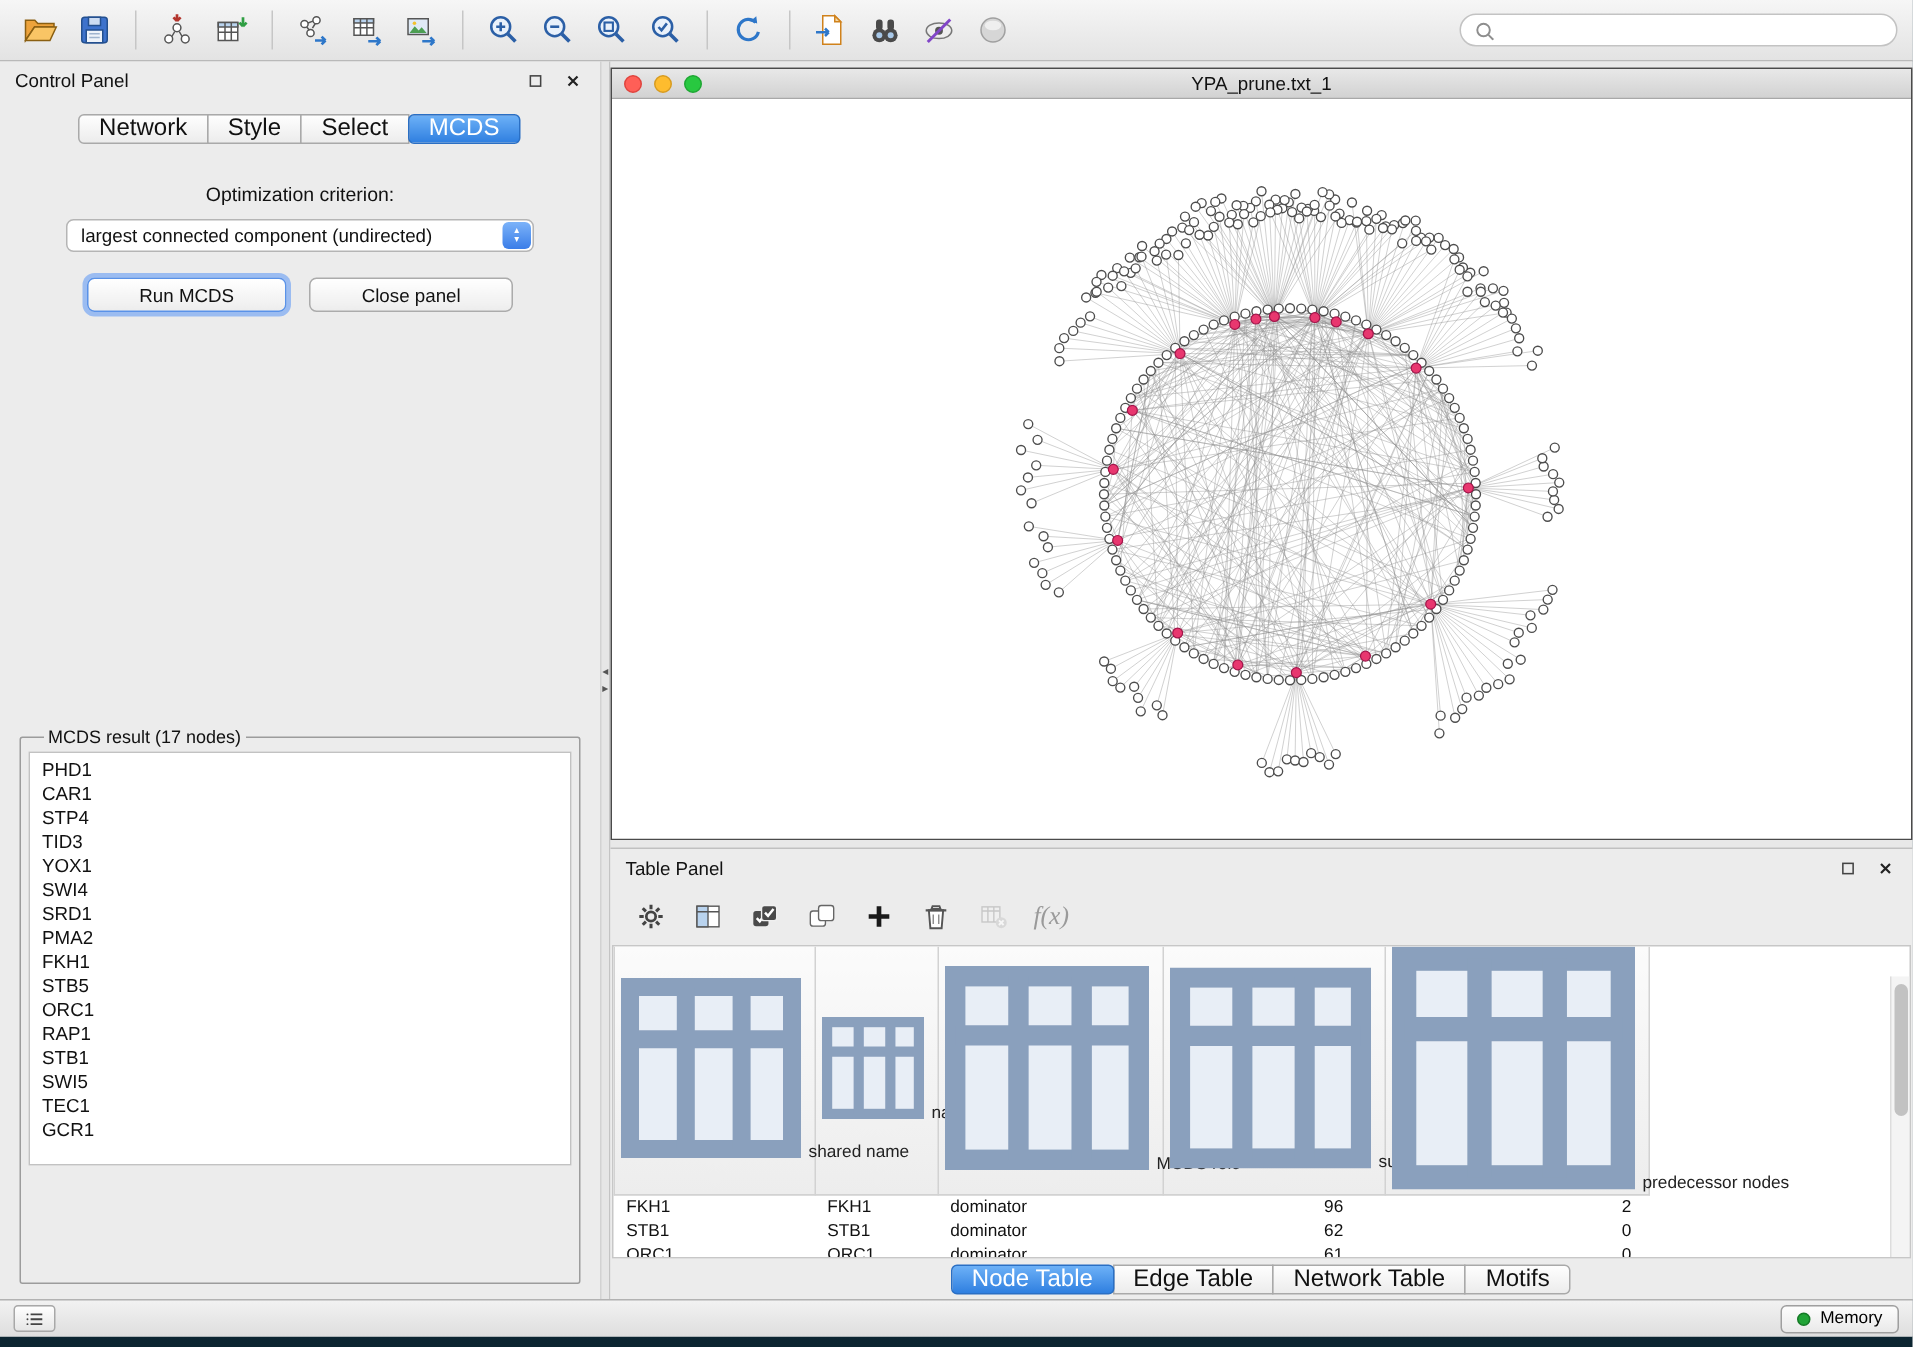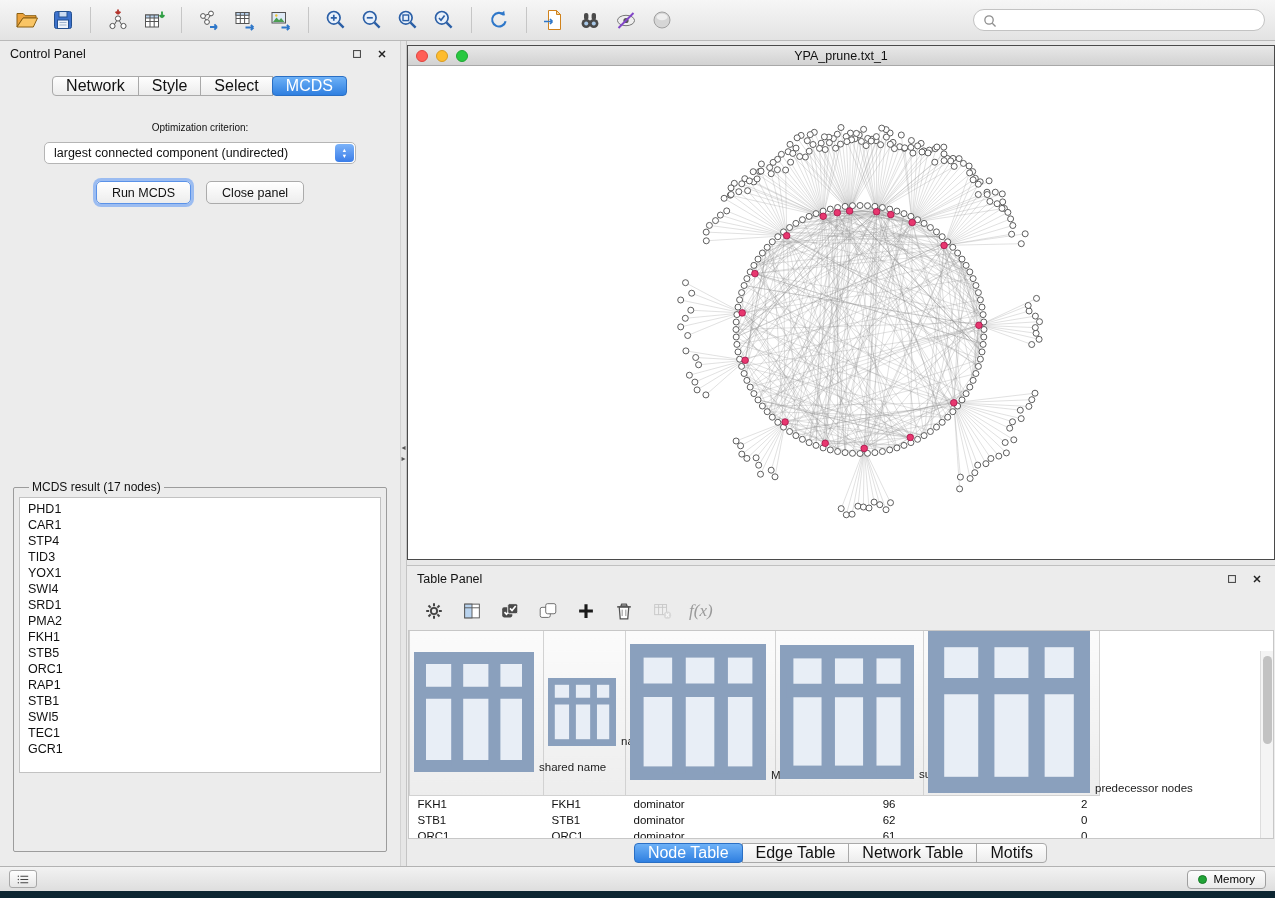--- a/index.html
+++ b/index.html
@@ -33,29 +33,29 @@
   .win-btn { width:16px; height:16px; display:flex; align-items:center; justify-content:center; margin-left:9px; background:transparent; border:none; padding:0; }
   .win-btn svg { width:12px; height:12px; }
 
   .cp-tabs { display:flex; justify-content:center; margin-top:9px; }
   .cptab { height:20px; padding:0 13px; font-size:16px; font-family:inherit; color:#111;
     background:linear-gradient(#fefefe,#ececec); border:1px solid #a9a9a9; margin-left:-1px; position:relative; }
   .cptab:first-child { border-radius:4px 0 0 4px; }
   .cptab:last-child { border-radius:0 4px 4px 0; }
   .cptab.active { background:linear-gradient(#6db1f7,#2f7fe0); color:#fff; border:1px solid #2a6fc4; border-radius:4px; z-index:2; }
 
-  .opt-label { text-align:center; font-size:10px; margin-top:26px; }
+  .opt-label { text-align:center; font-size:13px; margin-top:26px; }
   .combo { margin:9px auto 0; width:312px; height:22px; background:#fff; border:1px solid #b5b5b5; border-radius:5px;
     display:flex; align-items:center; font-size:12.5px; padding-left:9px; position:relative; }
   .combo .stepper { position:absolute; right:1px; top:1px; bottom:1px; width:19px; border-radius:4px;
     background:linear-gradient(#7cb3f9,#3a7de8); color:#fff; display:flex; flex-direction:column; align-items:center; justify-content:center; }
   .combo .stepper span { font-size:6.5px; line-height:6px; }
 
   .btn-row { display:flex; justify-content:center; gap:15px; margin-top:17px; }
-  .btn { height:23px; padding:0 15px; font-size:12.5px; font-family:inherit; color:#111;
+  .btn { height:23px; padding:0 34px; font-size:12.5px; font-family:inherit; color:#111;
     background:linear-gradient(#ffffff,#ededed); border:1px solid #ababab; border-radius:5px; }
   .btn.focused { box-shadow:0 0 0 3px rgba(90,150,245,.55); border-color:#5a92e8; }
 
   .result-box { margin:276px 13px 0; height:372px; border:1px solid #9c9c9c; border-radius:2px; padding:3px 5px 6px; }
   .result-box legend { font-size:12px; padding:0 3px;margin-left:10px; }
   .result-list { background:#fff; border:1px solid #c2c2c2; height:276px; overflow:hidden; padding:3px 0; }
   .result-item { font-size:12.5px; height:16px; line-height:16px; padding:0 8px; }
 
   
   .vsplit { width:7px; flex:0 0 7px; background:#e6e6e6; border-left:1px solid #d2d2d2; border-right:1px solid #c4c4c4;

